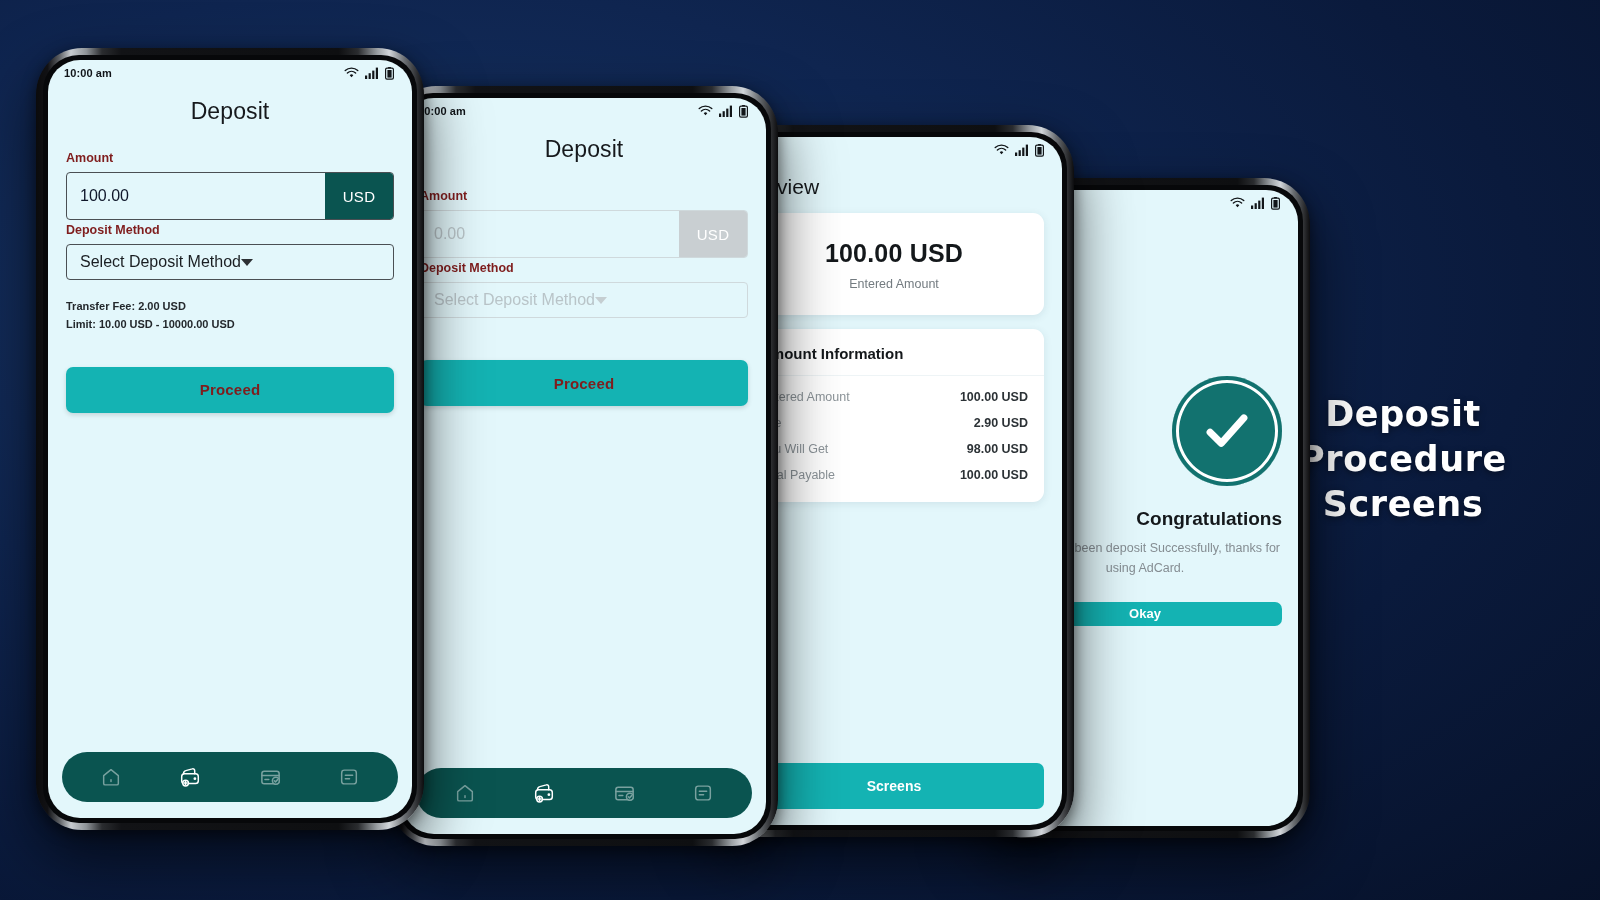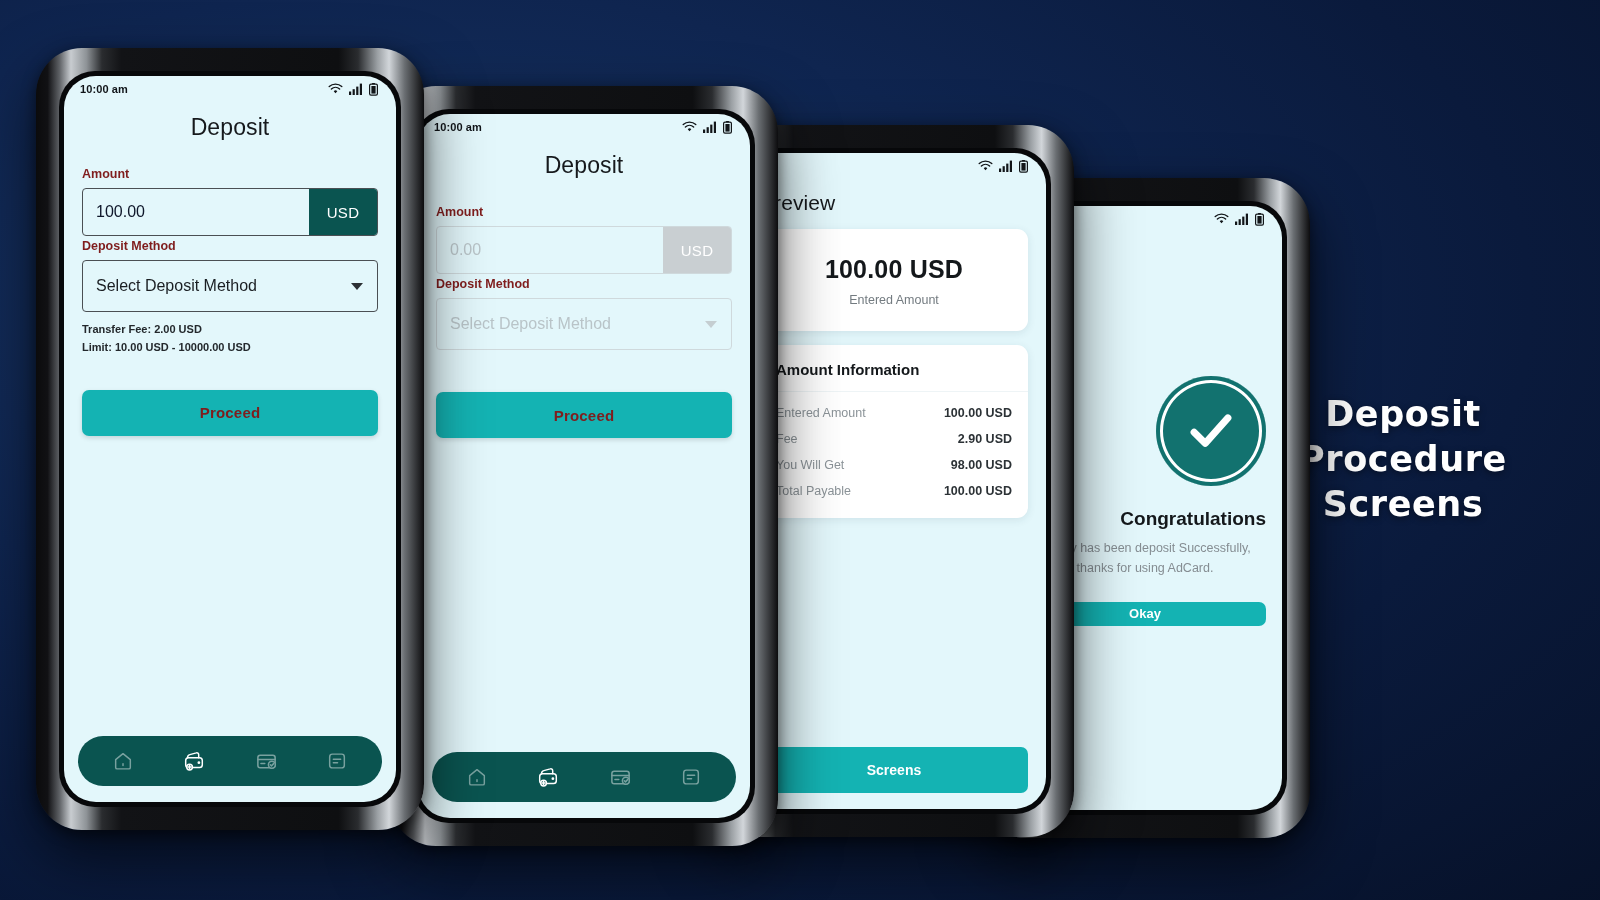--- a/index.html
+++ b/index.html
@@ -23,21 +23,21 @@
   
   .phone {
     position: absolute;
     border-radius: 46px;
     background:
       linear-gradient(90deg,
         #0b0b0c 0%, #111114 3%, #5d6064 6%, #c8ccd0 9%,
         #8e9397 13%, #2a2c2f 17%, #121316 22%,
         #0e0f11 78%, #2a2c2f 83%, #9ba0a4 88%,
         #d2d6da 91%, #6a6e72 95%, #0c0c0e 100%);
-    padding: 23px;
+    padding: 7px;
     box-shadow: 0 26px 60px rgba(0,0,0,.62), 0 4px 14px rgba(0,0,0,.5);
   }
   .phone .inner {
     width: 100%;
     height: 100%;
     border-radius: 36px;
     background: #07080a;
     padding: 5px;
   }
   .screen {
@@ -106,35 +106,34 @@
     align-items: center;
     justify-content: center;
     background: #0a5450;
     color: #ffffff;
     font-size: 15px;
     letter-spacing: .3px;
   }
   .cur-badge.muted { background: #c9cfd2; color: #ffffff; }
 
   .select-box {
-    height: 52px;
+    height: 36px;
     border: 1px solid #4a4f53;
     border-radius: 4px;
     display: flex;
     align-items: center;
-    justify-content: space-between;
     padding: 0 14px 0 13px;
     font-size: 16px;
     color: #1a1e22;
   }
   .select-box.muted { border-color: #cfd9dc; color: #b9c4c8; }
   .caret { width: 0; height: 0; border-left: 6px solid transparent; border-right: 6px solid transparent; border-top: 7px solid #2c3034; }
   .caret.muted { border-top-color: #c5ced1; }
 
-  .hint { font-size: 11px; font-weight: bold; color: #23282c; margin-top: 10px; line-height: 1.45; }
+  .hint { font-size: 11px; font-weight: bold; color: #23282c; margin-top: 19px; line-height: 1.45; }
 
   .btn {
     height: 46px;
     border-radius: 7px;
     background: #14b3b3;
     color: #7f1d1d;
     font-size: 15px;
     font-weight: bold;
     display: flex;
     align-items: center;

